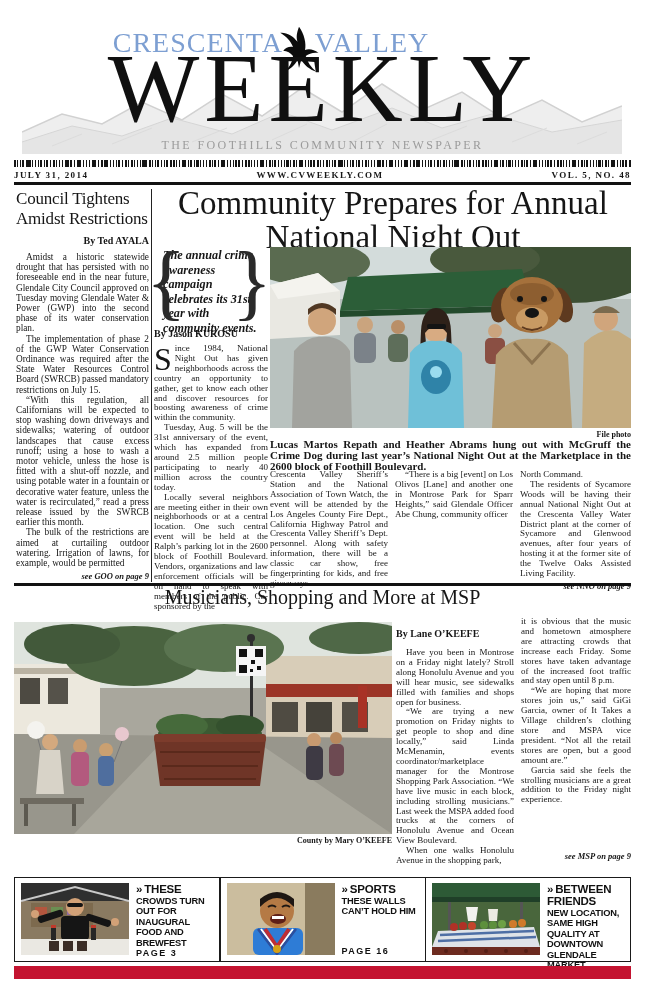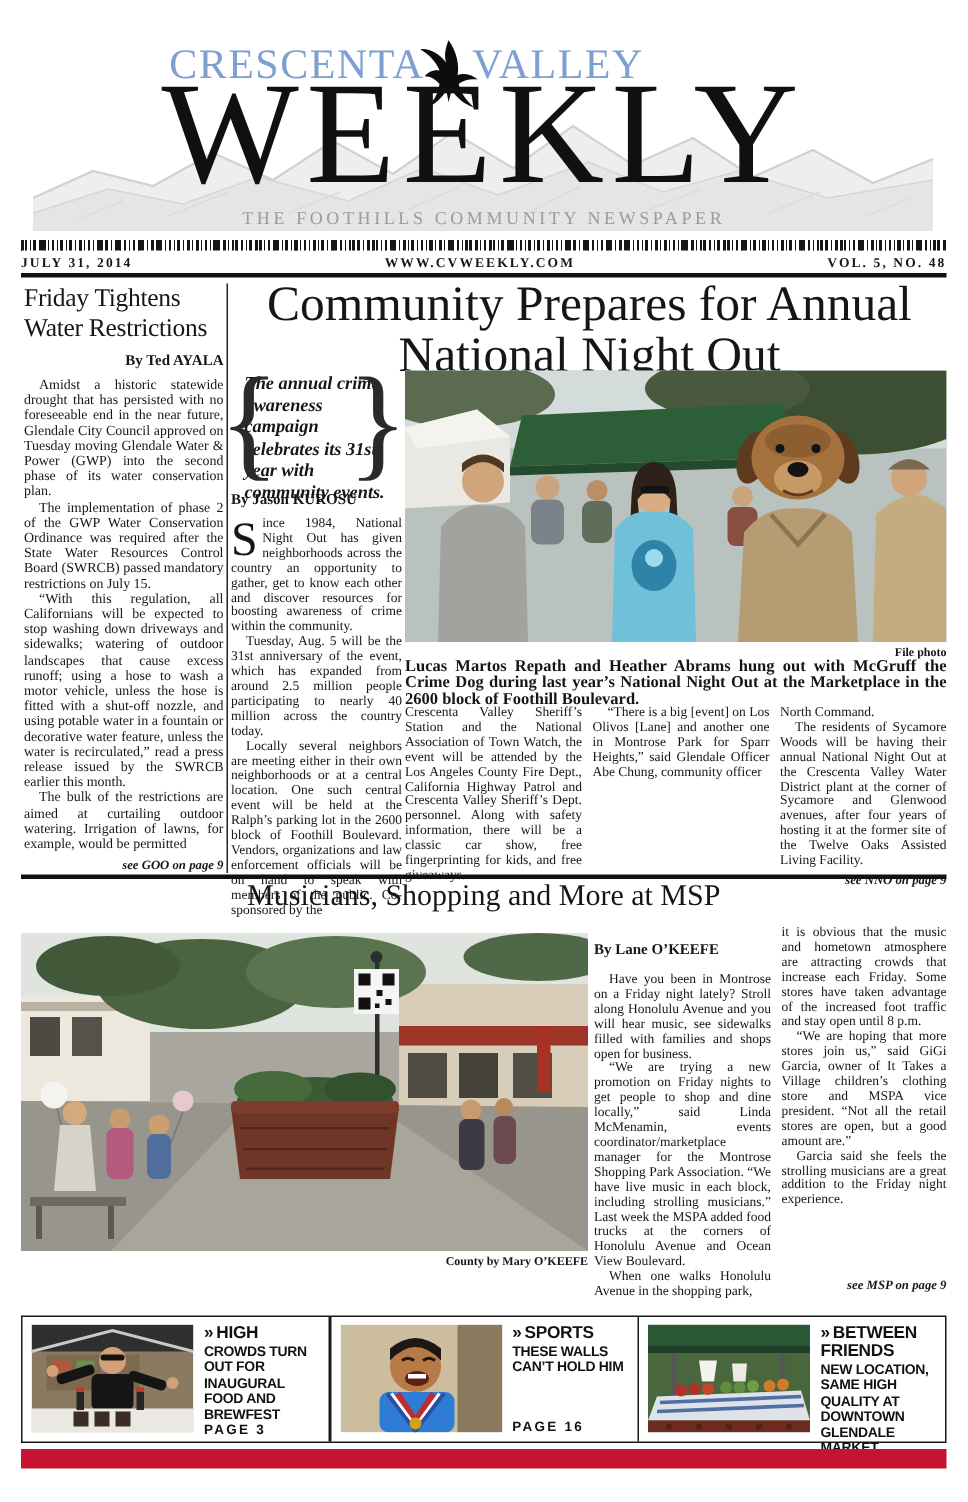--- a/index.html
+++ b/index.html
@@ -106,21 +106,21 @@
 
   <div class="abs barcode"></div>
   <div class="abs dateline">
     <span>JULY 31, 2014</span>
     <span>WWW.CVWEEKLY.COM</span>
     <span>VOL. 5, NO. 48</span>
   </div>
   <div class="abs rule-top"></div>
 
   <div class="abs water">
-    <h2>Friday Tightens Water Restrictions</h2>
+    <h2>Council Tightens Amidst Restrictions</h2>
     <div class="byline">By Ted AYALA</div>
     <div class="col">
       <p class="indent">Amidst a historic statewide drought that has persisted with no foreseeable end in the near future, Glendale City Council approved on Tuesday moving Glendale Water &amp; Power (GWP) into the second phase of its water conservation plan.</p>
       <p class="indent">The implementation of phase 2 of the GWP Water Conservation Ordinance was required after the State Water Resources Control Board (SWRCB) passed mandatory restrictions on July 15.</p>
       <p class="indent">“With this regulation, all Californians will be expected to stop washing down driveways and sidewalks; watering of outdoor landscapes that cause excess runoff; using a hose to wash a motor vehicle, unless the hose is fitted with a shut-off nozzle, and using potable water in a fountain or decorative water feature, unless the water is recirculated,” read a press release issued by the SWRCB earlier this month.</p>
       <p class="indent">The bulk of the restrictions are aimed at curtailing outdoor watering. Irrigation of lawns, for example, would be permitted</p>
     </div>
     <div class="jump">see GOO on page 9</div>
   </div>
   <div class="abs vrule"></div>
@@ -293,21 +293,21 @@
           <rect x="30" y="44" width="5" height="13" fill="#262626"></rect>
           <rect x="30" y="42" width="5" height="3" fill="#c0392b"></rect>
           <rect x="70" y="44" width="5" height="13" fill="#262626"></rect>
           <rect x="70" y="42" width="5" height="3" fill="#c0392b"></rect>
           <rect x="42" y="58" width="10" height="10" fill="#3a2d26"></rect>
           <rect x="56" y="58" width="10" height="10" fill="#3a2d26"></rect>
           <rect x="28" y="58" width="10" height="10" fill="#3a2d26"></rect>
         </svg>
       </div>
       <div class="ttext">
-        <div class="tsection"><span class="chev">»</span><span>HIGH</span></div>
+        <div class="tsection"><span class="chev">»</span><span>THESE</span></div>
         <div class="ttitle">CROWDS TURN OUT FOR INAUGURAL FOOD AND BREWFEST</div>
         <div class="tpage">PAGE 3</div>
       </div>
     </div>
 
     <div class="tdiv"></div>
 
     <div class="teaser">
       <div class="tphoto">
         <svg width="108" height="72" viewBox="0 0 108 72">

